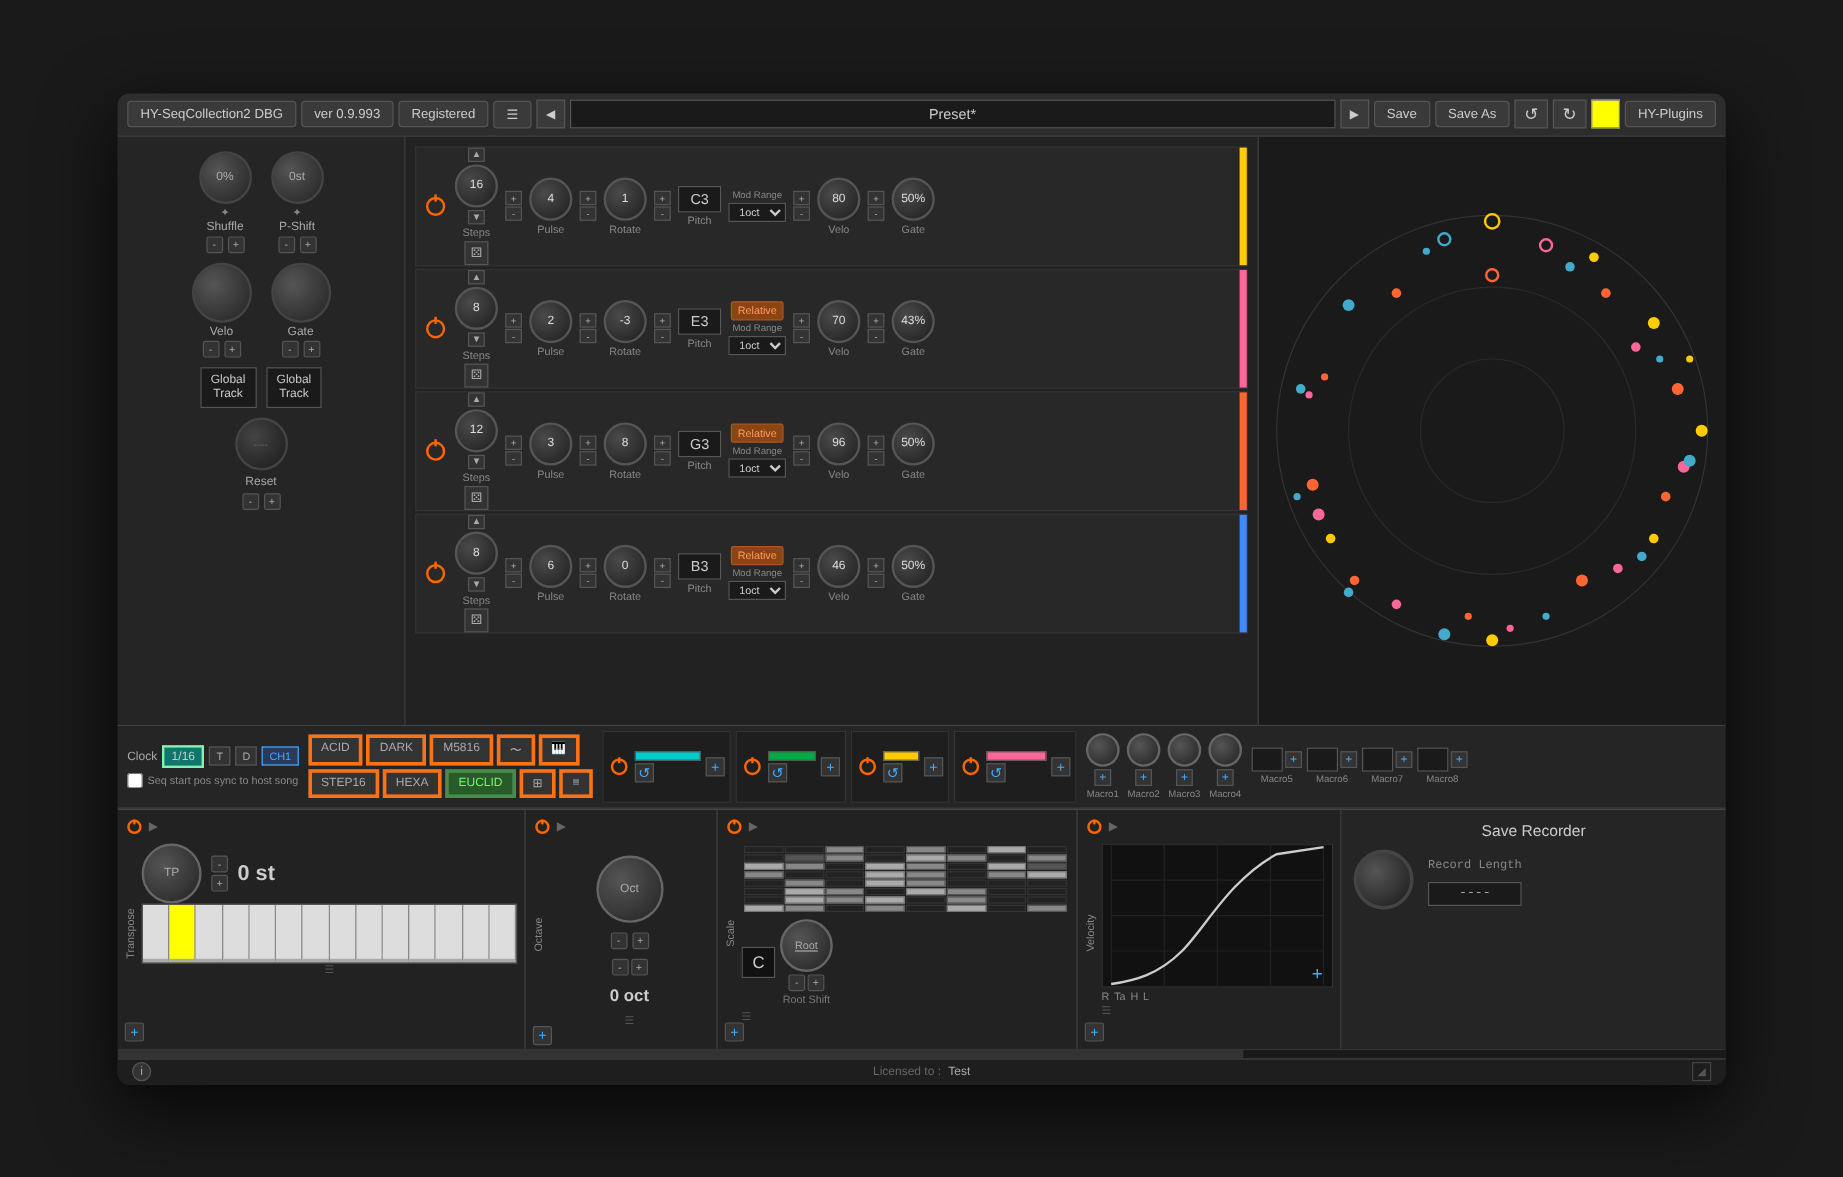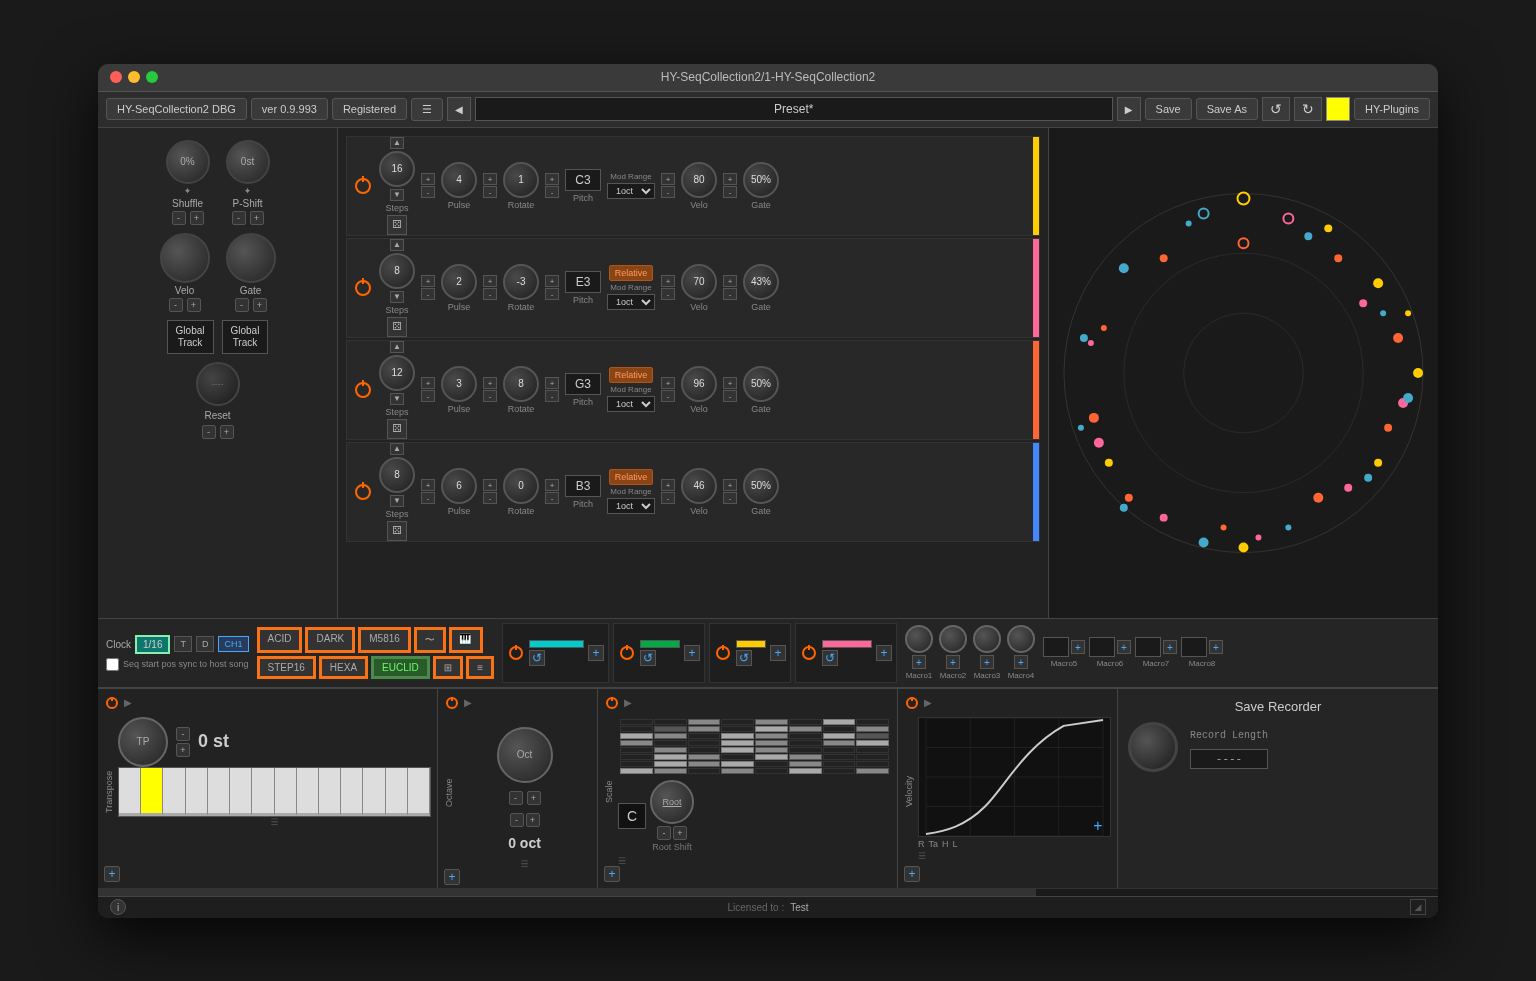--- a/index.html
+++ b/index.html
@@ -491,28 +491,20 @@
       font-size: 10px; color: #aaa; cursor: pointer;
     }
     .licensed-text { font-size: 10px; color: #666; }
     .licensed-name { font-size: 10px; color: #aaa; }
   </style>
 </head>
 <body>
 
 <div class="window">
 
-  <div class="title-bar">
-    <div class="traffic-lights">
-      <div class="tl red"></div>
-      <div class="tl yellow"></div>
-      <div class="tl green"></div>
-    </div>
-    <span class="title-bar-text">HY-SeqCollection2/1-HY-SeqCollection2</span>
-  </div>
 
   <div class="top-bar">
     <button class="top-bar-btn">HY-SeqCollection2 DBG</button>
     <button class="top-bar-btn">ver 0.9.993</button>
     <button class="top-bar-btn">Registered</button>
     <button class="top-bar-btn">☰</button>
     <div class="preset-section">
       <div class="nav-btn">◀</div>
       <div class="preset-name">Preset*</div>
       <div class="nav-btn">▶</div>

